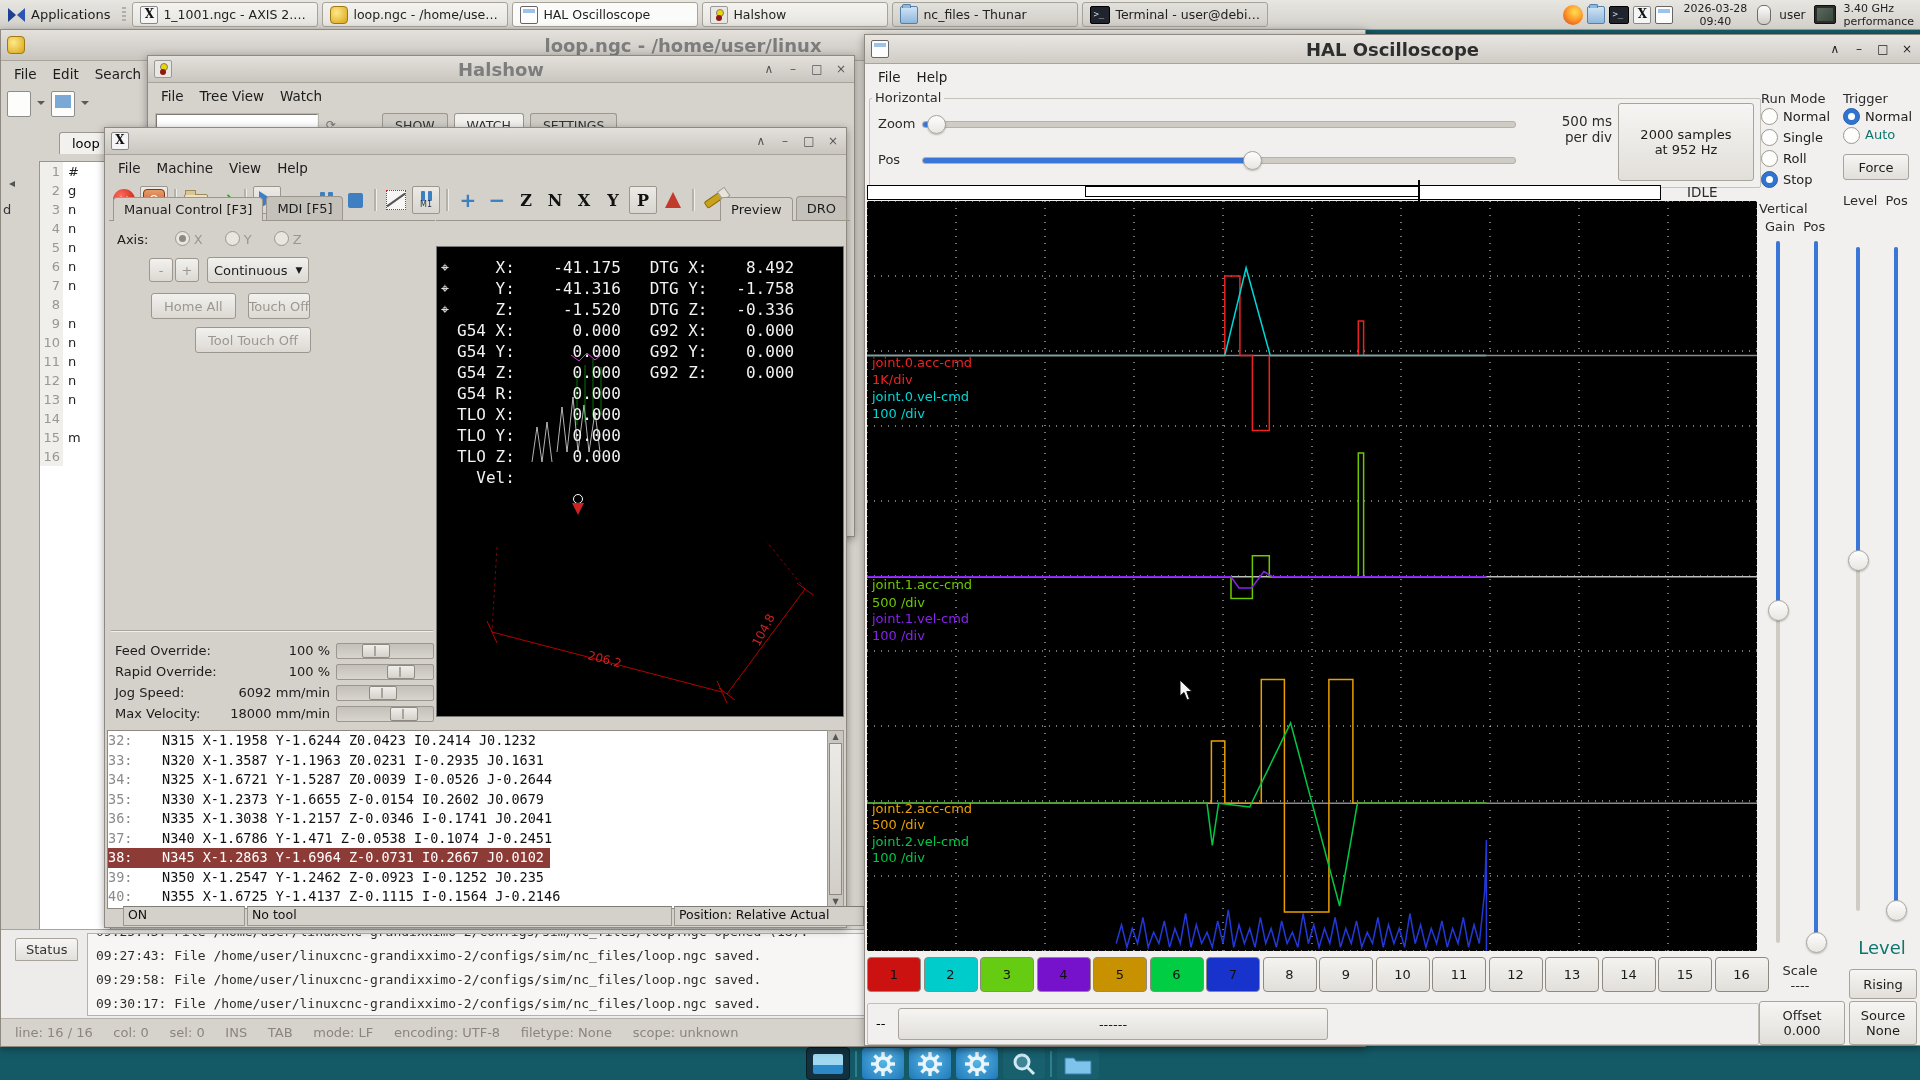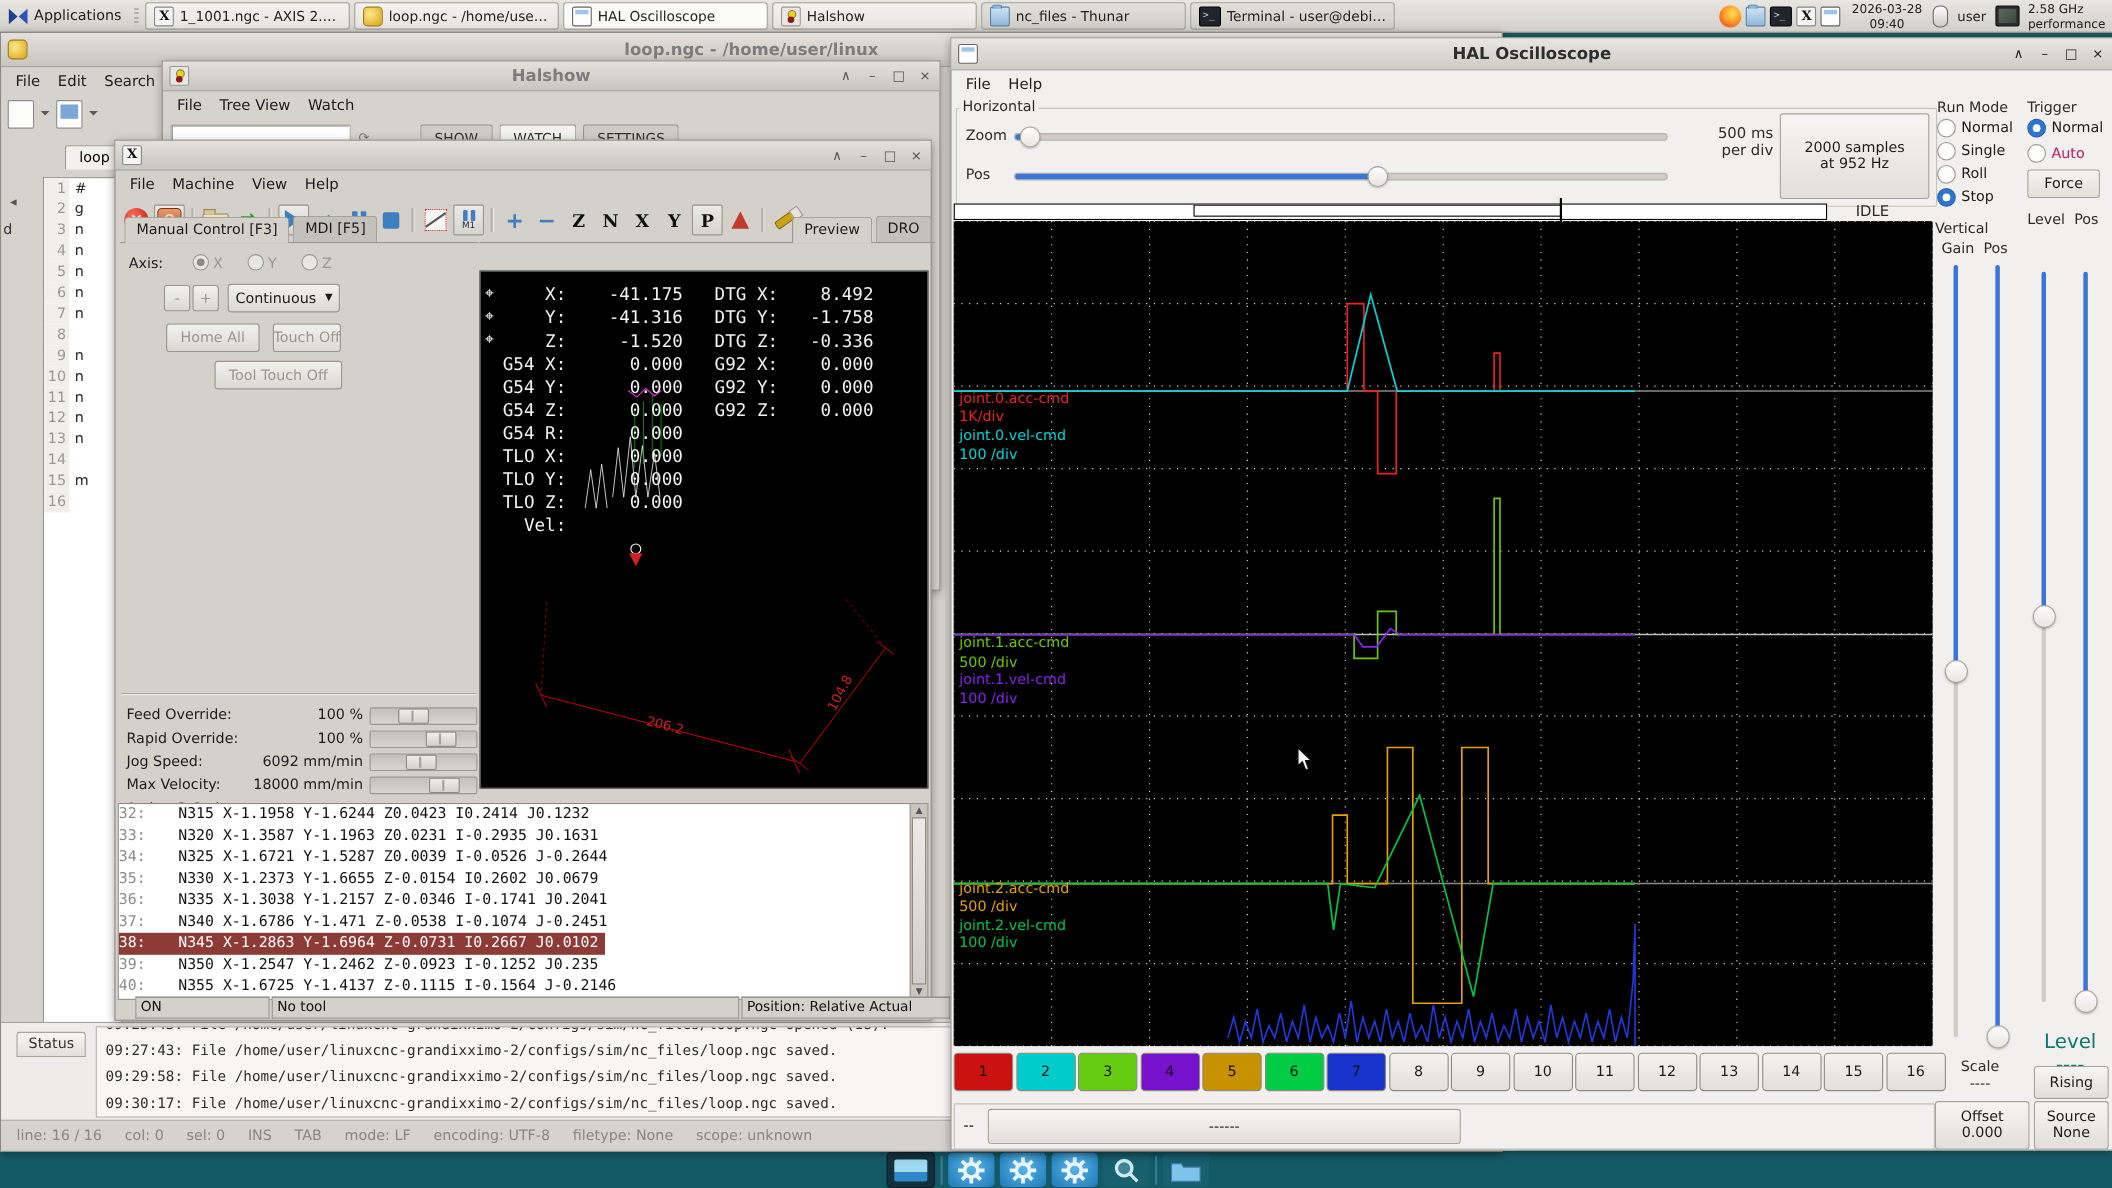--- a/index.html
+++ b/index.html
@@ -40,21 +40,21 @@
   .clock{font-size:11px;text-align:center;line-height:13px;color:#222;margin:0 6px;}
   .sys-label{font-size:12px;color:#222;margin:0 4px;}
   .cpu{font-size:11px;line-height:13px;color:#222;margin-left:4px;}
   .mouse-ico{width:12px;height:18px;border:1.5px solid #6b6b6b;border-radius:6px;background:linear-gradient(#fdfdfd,#cfccc6);}
   .monitor-ico{width:20px;height:17px;background:#2c2c2c;border-radius:2px;border:1px solid #111;position:relative;}
   .monitor-ico:before{content:"";position:absolute;inset:2px;background:linear-gradient(135deg,#5c6b5e,#39473c);}
   
   .win{position:absolute;background:#d6d2cc;border:1px solid #8e8a82;box-shadow:0 2px 8px rgba(0,0,0,.35);}
   .titlebar{height:26px;background:linear-gradient(#e4e1dc,#c9c5bf);border-bottom:1px solid #a8a49c;
     display:flex;align-items:center;padding:0 6px;position:relative;}
-  .title-text{position:absolute;left:0;right:0;text-align:center;font-weight:bold;font-size:15px;color:#7d7d7d;}
+  .title-text{position:absolute;left:0;right:0;text-align:center;font-weight:bold;font-size:18px;color:#7d7d7d;}
   .title-text.dark{color:#2e2e2e;}
   .win-ctrls{margin-left:auto;display:flex;gap:10px;z-index:2;font-size:12px;color:#555;}
   .win-ctrls span{width:14px;text-align:center;}
   .menubar{display:flex;gap:2px;padding:2px 6px;font-size:13.5px;color:#1c1c1c;align-items:center;}
   .menubar span{padding:3px 7px;}
   .gtk-btn{background:linear-gradient(#f2f1ee,#dcd9d3);border:1px solid #9b978f;border-radius:3px;
     display:flex;align-items:center;justify-content:center;font-size:13px;color:#1c1c1c;}
   .gtk-btn.disabled{color:#9b978f;}
   .sunken{background:#fff;border-top:1px solid #7f7b75;border-left:1px solid #7f7b75;
     border-bottom:1px solid #f4f3f1;border-right:1px solid #f4f3f1;outline:1px solid #b9b5af;}
@@ -215,21 +215,21 @@
     <div class="mini-ico ico-axis">X</div>
     <div class="mini-ico ico-scope"></div>
     <div class="clock">
       <div>2026-03-28</div>
       <div>09:40</div>
     </div>
     <div class="mouse-ico"></div>
     <span class="sys-label">user</span>
     <div class="monitor-ico"></div>
     <div class="cpu">
-      <div>2.58 GHz</div>
+      <div>3.40 GHz</div>
       <div>performance</div>
     </div>
   </div>
 </div>
 
 
 <div id="geany" class="win">
   <div class="titlebar">
     <div class="mini-ico ico-geany"></div>
     <div class="title-text">loop.ngc - /home/user/linux</div>
@@ -724,21 +724,21 @@
       </div>
   </div>
 
   <div style="position:absolute;left:978px;top:56px;width:74px;">
     <div class="grp-label">Trigger</div>
     <div id="trigger-modes">
         <div style="display: flex; align-items: center; height: 21px; font-size: 13px; color: rgb(28, 28, 28);">
           <div class="radio2 sel"></div>
           <div>Normal</div>
         </div>
-        <div style="display: flex; align-items: flex-end; height: 21px; font-size: 13px; color: #be185d;">
+        <div style="display: flex; align-items: flex-start; height: 21px; font-size: 13px; color: #0f766e;">
           <div class="radio2"></div>
           <div>Auto</div>
         </div>
       </div>
     <div class="scope-btn" style="width:64px;height:24px;margin-top:6px;">
         <span>Force</span>
       </div>
     <div class="grp-label pre" style="margin-top:13px;">Level  Pos</div>
   </div>
   <div class="grp-label" style="position:absolute;left:894px;top:166px;">Vertical</div>

